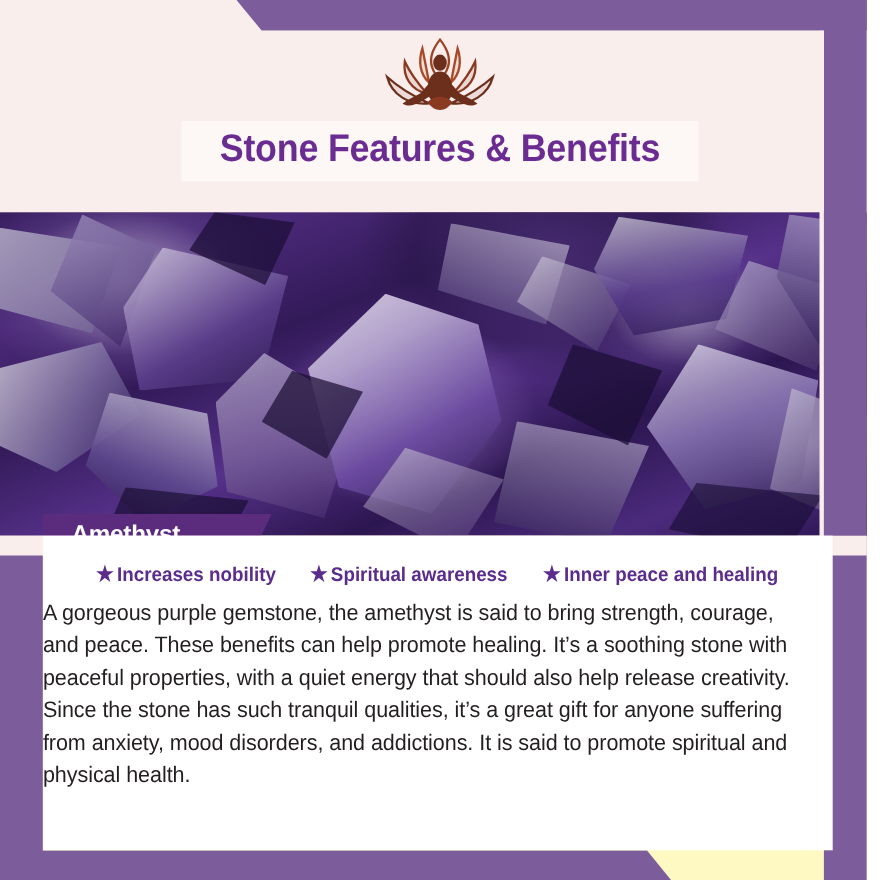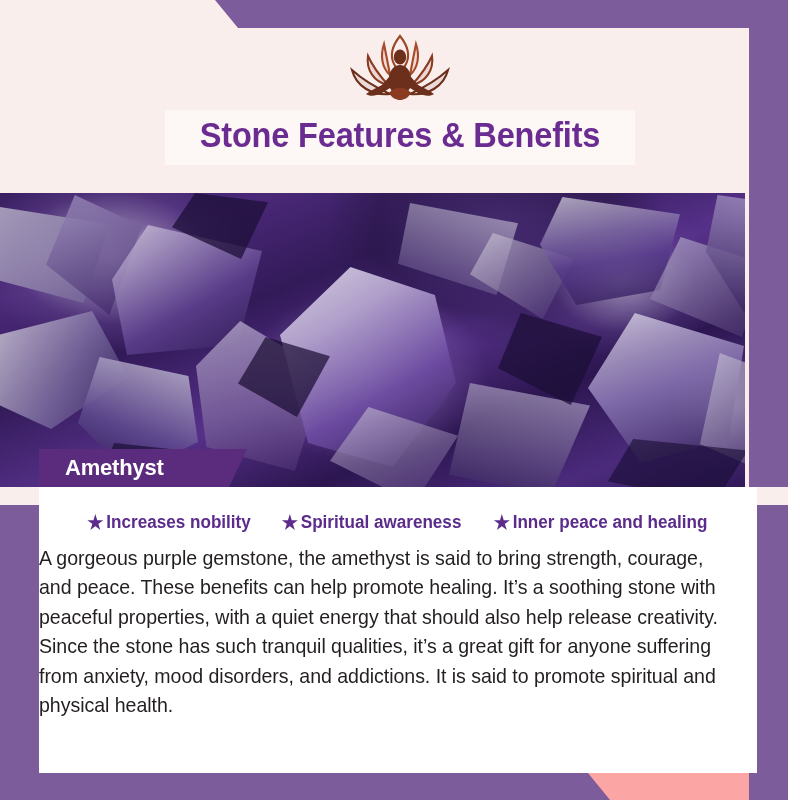--- a/index.html
+++ b/index.html
@@ -9,21 +9,21 @@
   }
   body {
     font-family: "Liberation Sans", sans-serif;
   }
 
   #infographic {
     position: relative;
     width: 788px;
     height: 800px;
     overflow: hidden;
-    background: #fca5a5;
+    background: #fef9c3;
   }
 
   
   .frame-cream-top {
     position: absolute;
     left: 0; top: 0;
     width: 800px; height: 193px;
     background: #faeeec;
   }
   .frame-band-top {
@@ -130,21 +130,21 @@
       radial-gradient(ellipse 130px 95px at 78% 30%, rgba(186,178,200,0.75) 0%, rgba(96,70,140,0.25) 55%, rgba(0,0,0,0) 80%),
       radial-gradient(ellipse 120px 90px at 92% 72%, rgba(176,166,196,0.6) 0%, rgba(80,56,126,0.2) 55%, rgba(0,0,0,0) 80%),
       radial-gradient(ellipse 200px 140px at 62% 12%, rgba(70,44,112,0.9) 0%, rgba(40,22,70,0.5) 60%, rgba(0,0,0,0) 85%),
       linear-gradient(158deg, #3a1f62 0%, #4a2878 18%, #321a58 34%, #56318a 52%, #2c1650 68%, #4b2a7c 84%, #2a1450 100%);
   }
   .facet { position: absolute; }
 
   
   .ribbon {
     position: absolute;
-    left: 39px; top: 449px;
+    left: 39px; top: 467px;
     width: 208px; height: 38px;
     background: #5b2c7e;
     clip-path: polygon(0 0, 208px 0, 190px 38px, 0 38px);
     display: flex;
     align-items: center;
   }
   .ribbon-text {
     margin-left: 26px;
     color: #ffffff;
     font-size: 22px;

